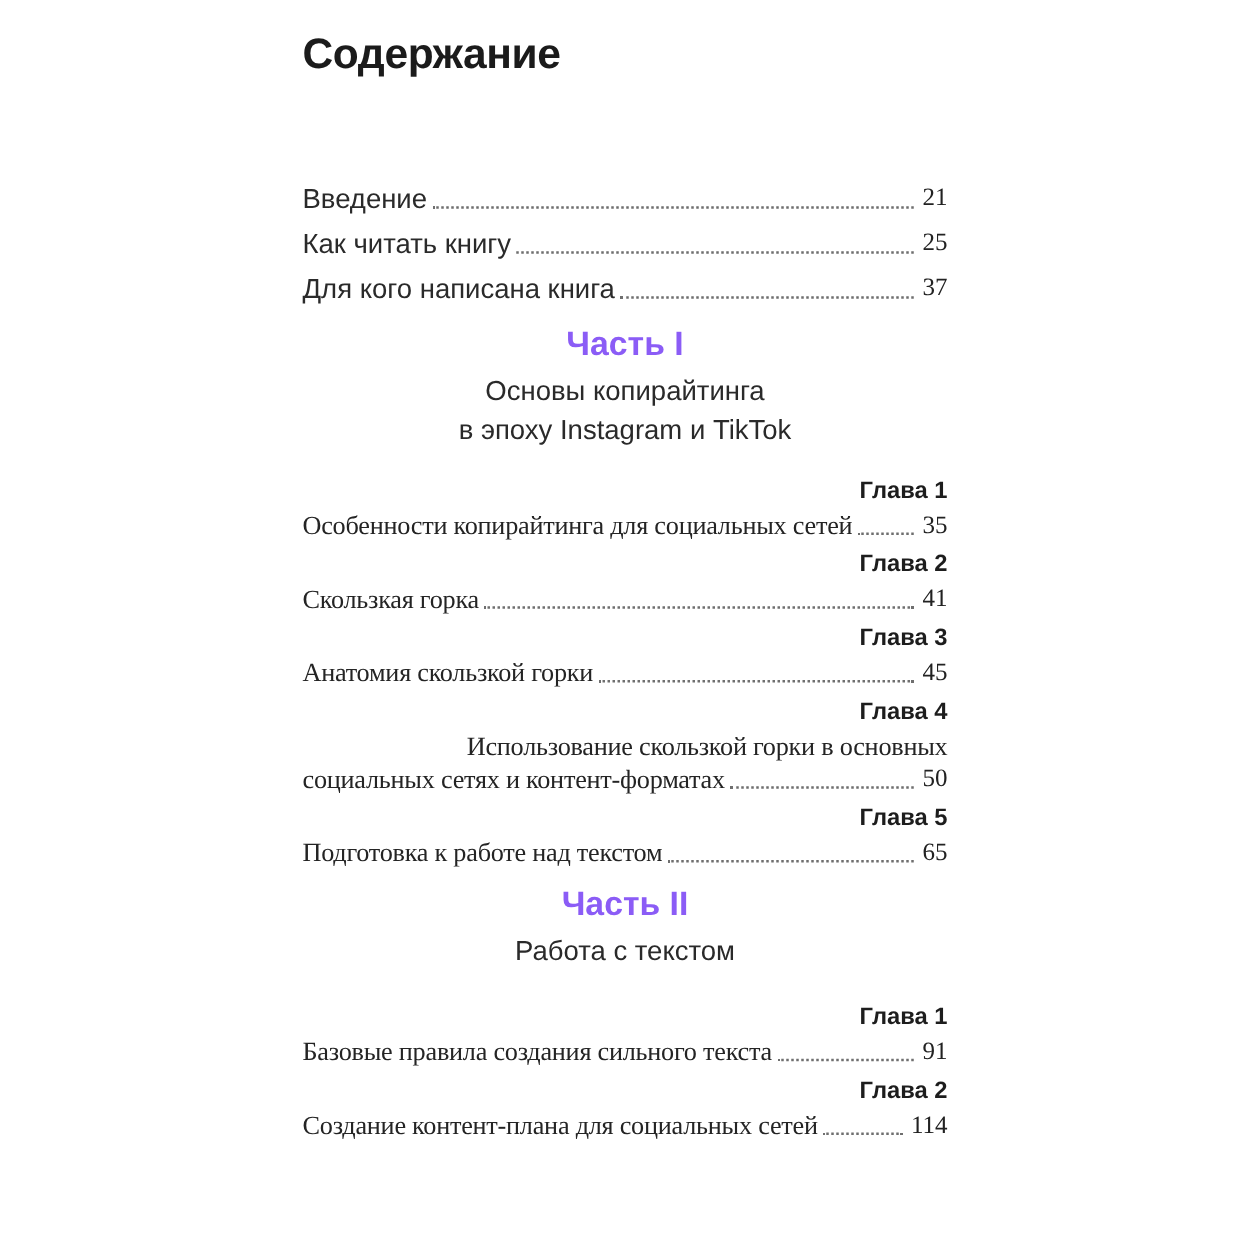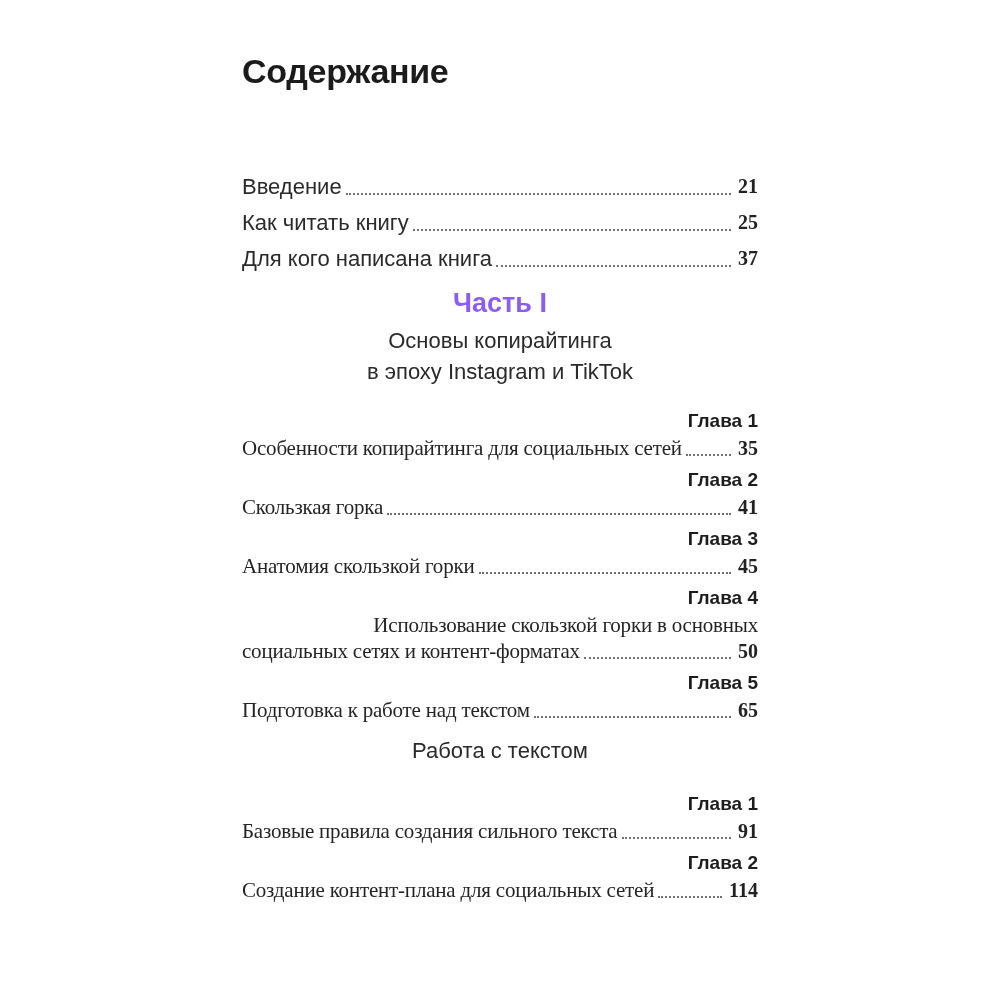--- a/index.html
+++ b/index.html
@@ -6,21 +6,21 @@
   html, body {
     width: 1000px; height: 1000px;
     background: #ffffff;
     font-family: "Liberation Sans", sans-serif;
     color: #1f1f1f;
     overflow: hidden;
   }
   .page {
     width: 516px;
     margin-left: 242px;
-    padding-top: 52px;
+    padding-top: 24px;
   }
   .toc-title {
     font-family: "Liberation Sans", sans-serif;
     font-weight: 700;
     font-size: 34px;
     letter-spacing: -0.3px;
     color: #1b1b1b;
     margin-bottom: 82px;
   }
   
@@ -31,21 +31,21 @@
   }
   .leader {
     flex: 1;
     height: 0;
     border-bottom: 2px dotted #6f6f6f;
     margin: 0 7px 5px 4px;
     align-self: flex-end;
   }
   .pagenum {
     font-family: "Liberation Serif", serif;
-    font-weight: 700;
+    font-weight: 400;
     font-size: 20px;
     color: #222222;
     line-height: 26px;
     white-space: nowrap;
   }
   
   .front-matter .row {
     line-height: 24px;
     margin-bottom: 10px;
   }
@@ -168,20 +168,21 @@
         <div class="row">
           <span class="ch-title">Подготовка к работе над текстом</span>
           <span class="leader"></span>
           <span class="pagenum">65</span>
         </div>
       </div>
     </div>
   </div>
 
   <div class="part-block second">
+    <h2 class="part-heading">Часть II</h2>
     <div class="part-subtitle">
       <div>Работа с текстом</div>
     </div>
 
     <div class="chapters" style="margin-top: 26px;">
       <div class="chapter">
         <div class="ch-label">Глава 1</div>
         <div class="row">
           <span class="ch-title">Базовые правила создания сильного текста</span>
           <span class="leader"></span>

